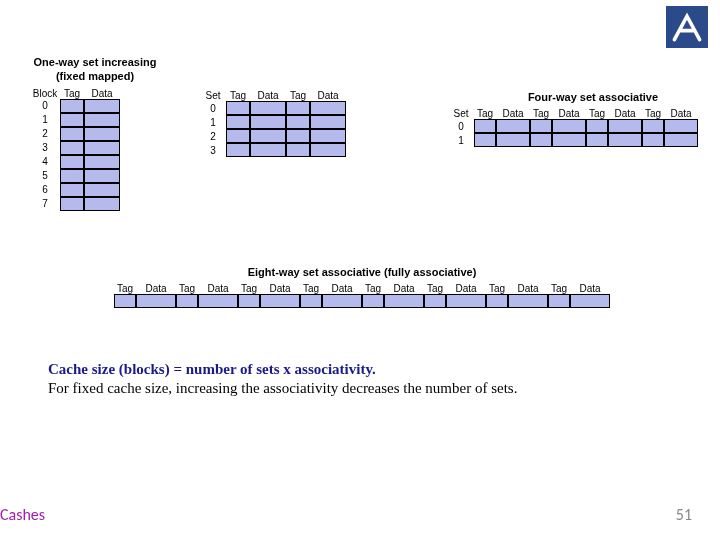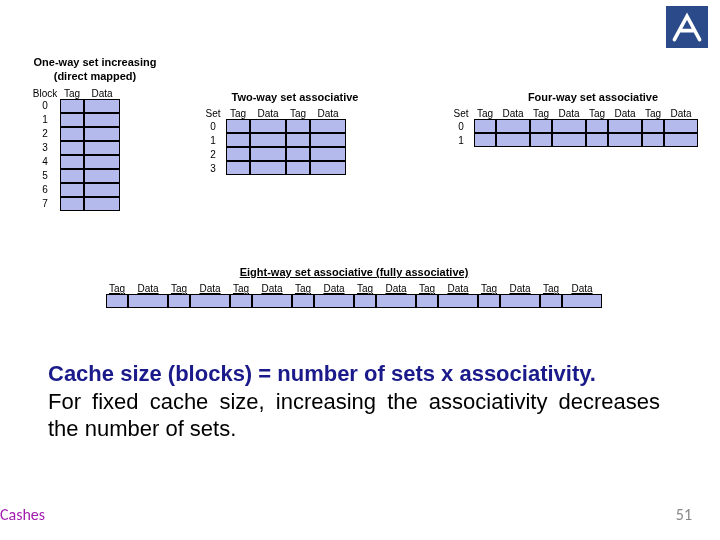--- a/index.html
+++ b/index.html
@@ -86,36 +86,36 @@
   #fourway { left: 390px; top: 35px; width: 290px; margin-left: 28px; }
   #fourway .cache-title { width: 290px; }
   #fourway .h-set  { width: 26px; }
   #fourway .h-tag  { width: 22px; }
   #fourway .h-data { width: 34px; }
   #fourway .row-label { width: 26px; }
   #fourway .tag-cell  { width: 22px; }
   #fourway .data-cell { width: 34px; }
 
   
-  #eightway { left: 44px; top: 210px; width: 560px; text-decoration: underline; }
+  #eightway { left: 52px; top: 210px; width: 560px; }
   #eightway .cache-title { width: 560px; }
   #eightway .h-tag  { width: 22px; }
   #eightway .h-data { width: 40px; }
   #eightway .tag-cell  { width: 22px; }
   #eightway .data-cell { width: 40px; }
   #eightway .col-headers { justify-content: center; }
   #eightway .rows { align-items: center; }
 
   .body-text {
     position: absolute;
     top: 360px;
     left: 48px;
     right: 60px;
-    font-family: Liberation Sans, sans-serif;
-    font-size: 22px;
+    font-family: Liberation Serif, serif;
+    font-size: 15px;
     line-height: 1.25;
     color: #000;
   }
   .body-text .line1 { font-weight: bold; color: #1a1a8a; }
   .body-text .line2 {
     text-align: justify;
     text-align-last: left;
   }
 
   .footer-label {
@@ -144,21 +144,21 @@
   <svg viewBox="0 0 40 40">
     <path d="M6 34 L20 8 L34 34 M12 24 L28 24" stroke="#fff" stroke-width="4" fill="none" stroke-linecap="round"></path>
   </svg>
 </div>
 
 <div class="diagram-area">
 
   <div id="oneway" class="cache-block">
     <div class="cache-title">
       <span>One-way set increasing</span><br>
-      <span>(direct mapped)</span>
+      <span>(fixed mapped)</span>
     </div>
     <div class="col-headers">
       <span class="h-block">Block</span>
       <span class="h-tag">Tag</span>
       <span class="h-data">Data</span>
     </div>
     <div class="rows">
       <div class="row">
           <span class="row-label">0</span>
           <div class="cell tag-cell"></div>
@@ -196,21 +196,20 @@
         </div>
       <div class="row">
           <span class="row-label">7</span>
           <div class="cell tag-cell"></div>
           <div class="cell data-cell"></div>
         </div>
     </div>
   </div>
 
   <div id="twoway" class="cache-block">
-    <div class="cache-title">Two-way set associative</div>
     <div class="col-headers">
       <span class="h-set">Set</span>
       <span class="h-tag">Tag</span>
         <span class="h-data">Data</span>
       <span class="h-tag">Tag</span>
         <span class="h-data">Data</span>
     </div>
     <div class="rows">
       <div class="row">
           <span class="row-label">0</span>

